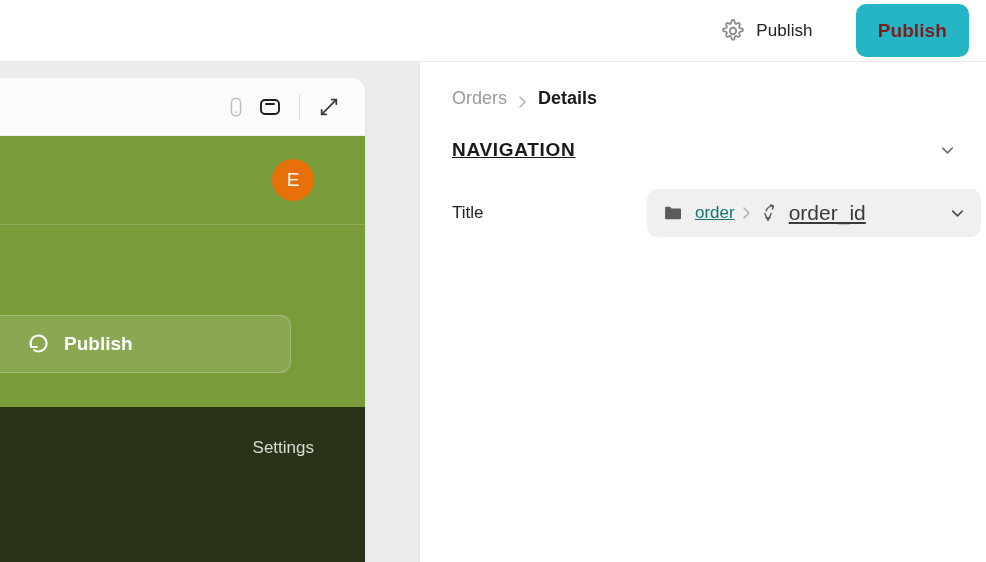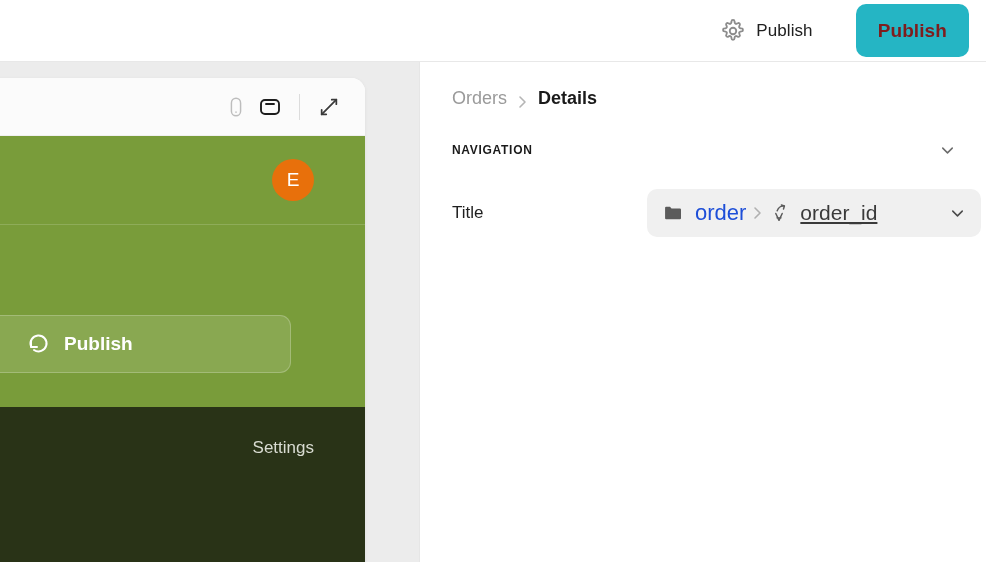--- a/index.html
+++ b/index.html
@@ -119,40 +119,41 @@
   .crumb-root { font-size: 18px; color: #9a9a9a; cursor: pointer; }
   .crumb-sep { font-size: 13px; color: #bdbdbd; }
   .crumb-current { font-size: 18px; color: #1a1a1a; font-weight: 700; }
 
   .section-header {
     display: flex; align-items: center; justify-content: space-between;
     padding: 0 29px 0 31px;
     margin-top: 26px; height: 30px; cursor: pointer;
   }
   .section-title {
-    font-size: 12px; font-weight: 700; color: #1a1a1a;
+    font-size: 19px; font-weight: 700; color: #1a1a1a;
     letter-spacing: 0.7px;
+    text-decoration: underline;
   }
 
   .field-row {
     display: flex; align-items: center;
     padding: 0 5px 0 31px;
     margin-top: 24px; height: 48px;
   }
   .field-label { font-size: 17px; color: #1f1f1f; flex: 0 0 auto; }
   .binding-pill {
     margin-left: auto;
     width: 334px; height: 48px;
     background: #f0f0f0; border-radius: 10px;
     display: flex; align-items: center;
     padding: 0 14px 0 16px; gap: 0;
     cursor: pointer;
   }
   .pill-folder { display: flex; align-items: center; margin-right: 12px; }
-  .pill-src { font-size: 22px; color: #1d4ed8; }
+  .pill-src { font-size: 17px; color: #0f766e; text-decoration: underline; }
   .pill-chev { margin: 0 6px 0 7px; display: flex; align-items: center; }
   .pill-type { display: flex; align-items: center; margin-right: 10px; }
   .pill-field { font-size: 21px; color: #3a3a3a; text-decoration: underline; }
   .pill-caret { margin-left: auto; display: flex; align-items: center; }
   svg { display: block; }
 </style>
 </head>
 <body>
 
 <div class="app">

